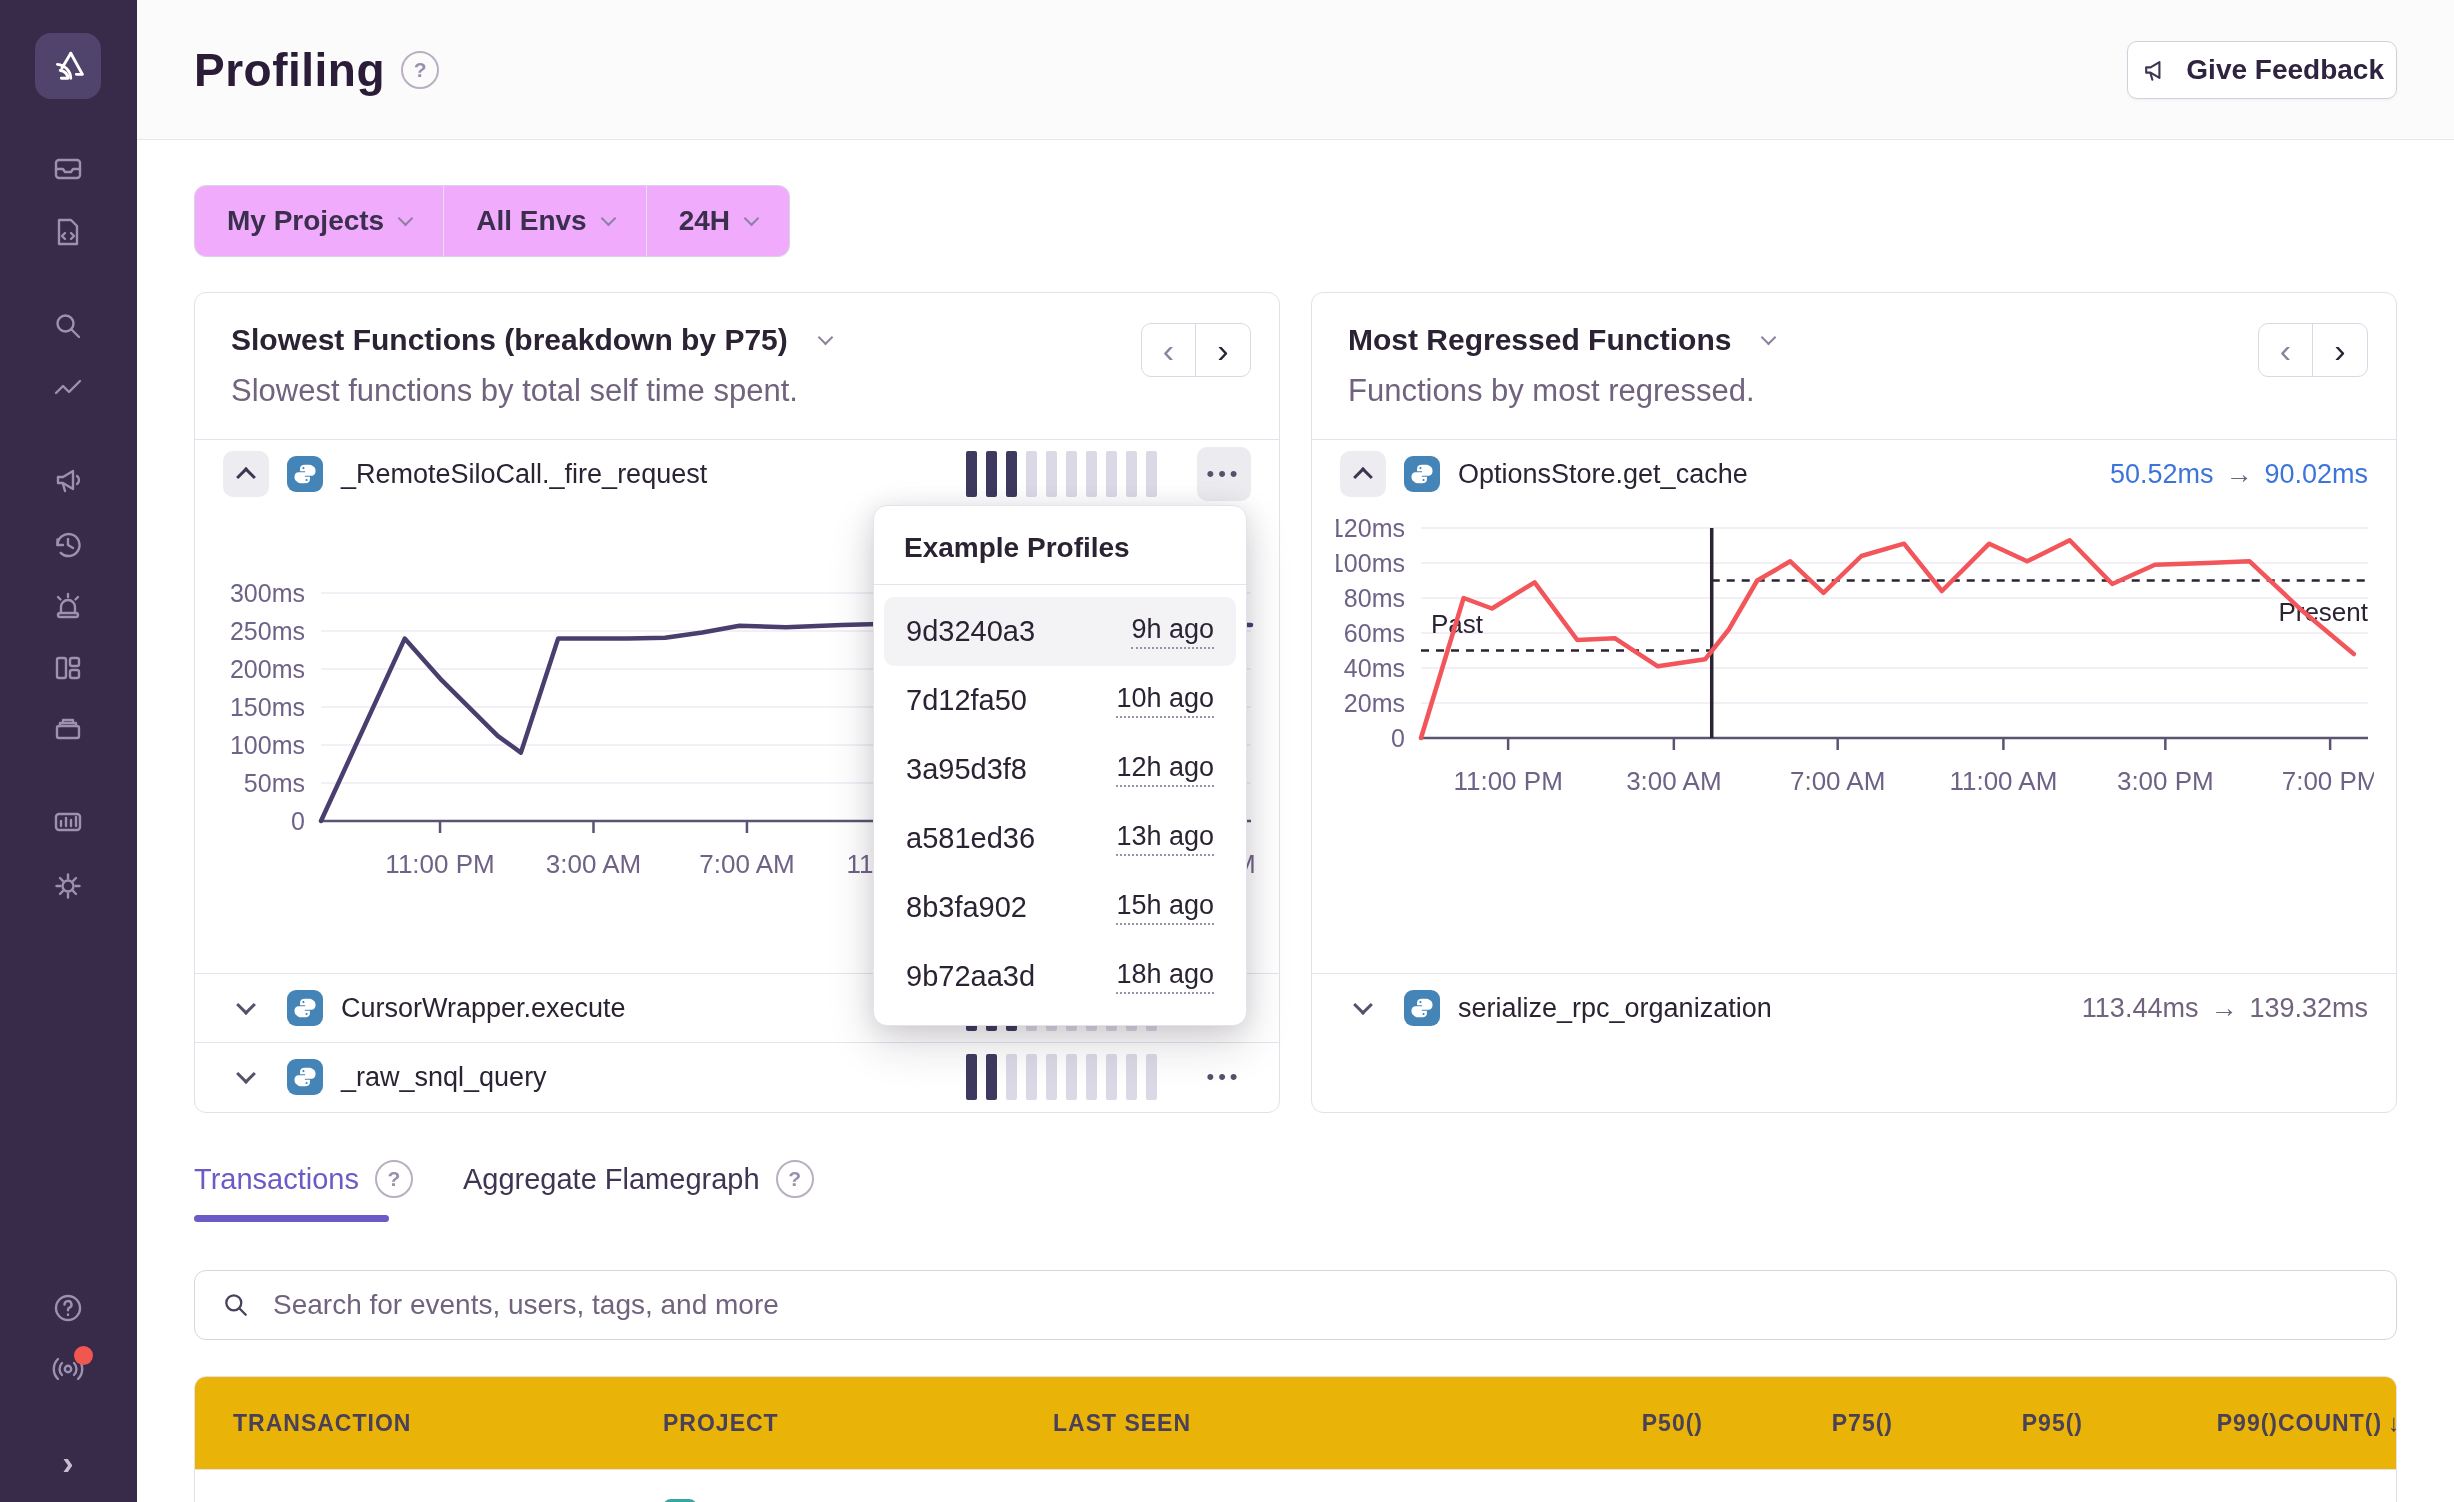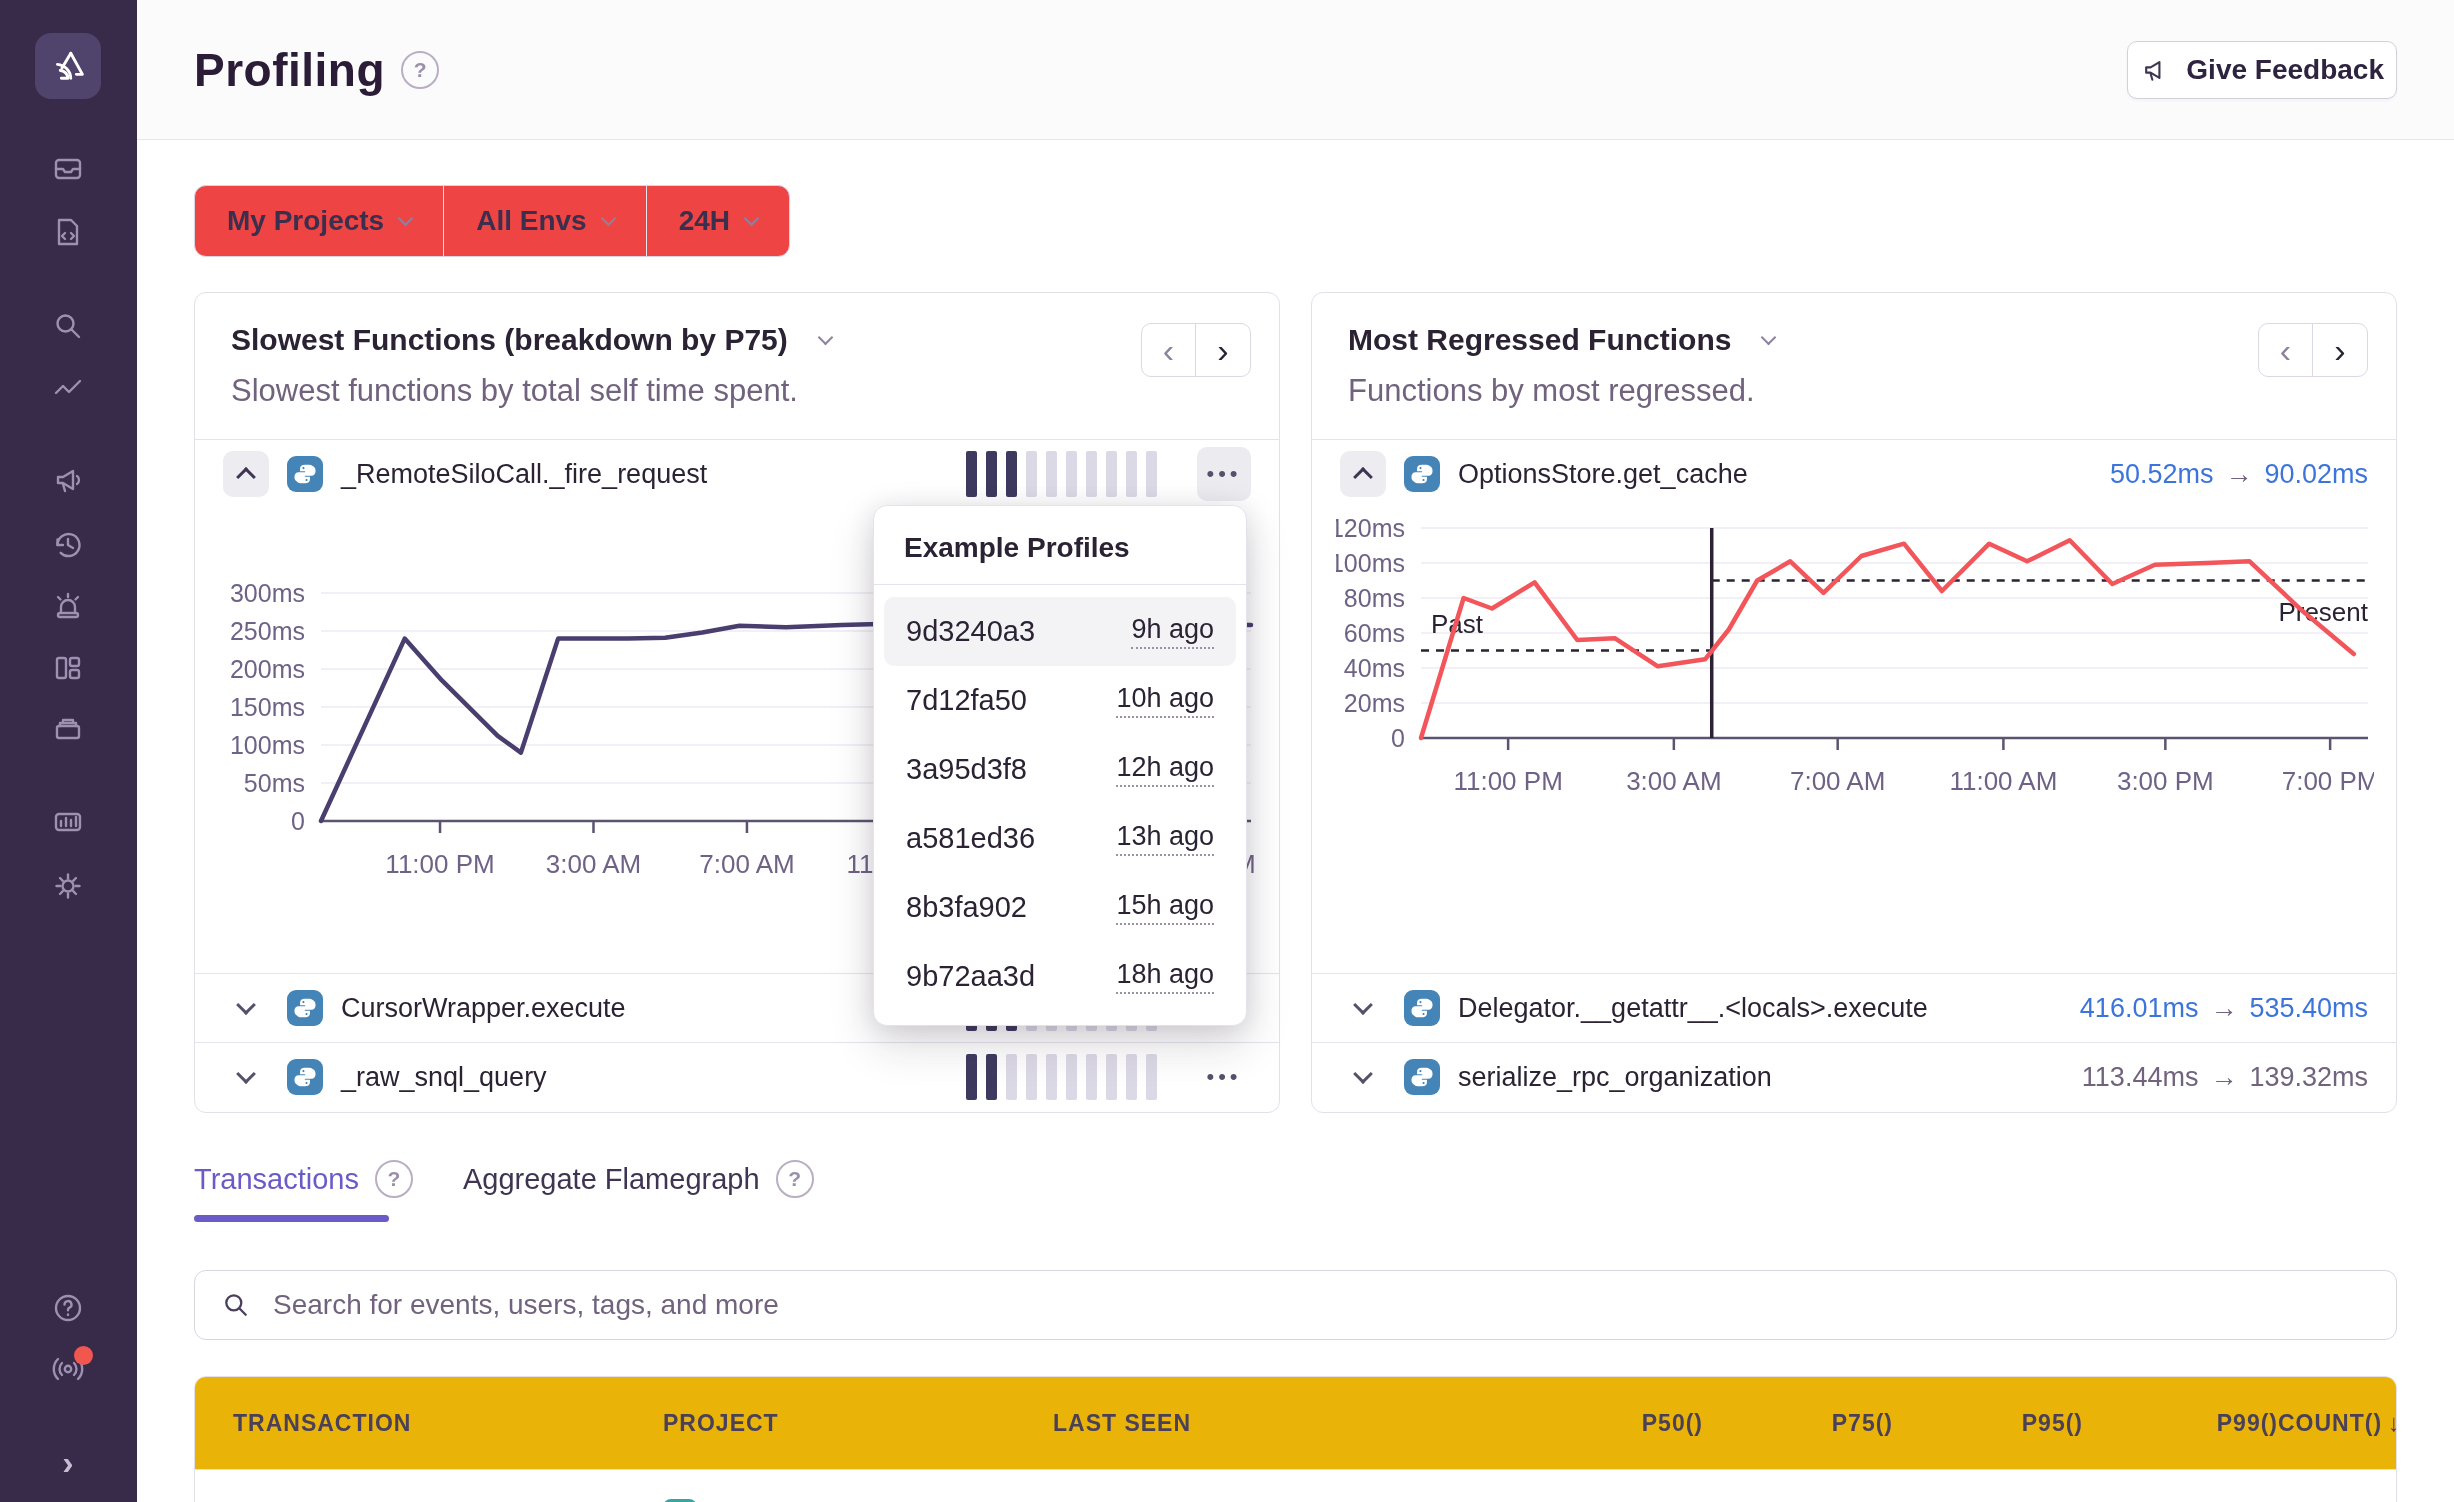--- a/index.html
+++ b/index.html
@@ -17,21 +17,21 @@
   
   .topbar{position:absolute;left:137px;top:0;width:2317px;height:140px;background:#fbfbfc;border-bottom:1px solid #e9e5ef;display:flex;align-items:center;padding:0 57px;box-sizing:border-box;}
   .page-title{font-size:46px;font-weight:bold;color:#2b1d38;letter-spacing:.5px;}
   .help-circle{width:34px;height:34px;border:2.5px solid #b9aec2;border-radius:50%;color:#9b90ab;font-size:21px;font-weight:bold;display:inline-flex;align-items:center;justify-content:center;margin-left:16px;flex:none;}
   .feedback-btn{margin-left:auto;height:58px;padding:0 12px;border:1.5px solid #d4cfdd;border-radius:10px;background:#fff;display:flex;align-items:center;gap:16px;font-size:28px;font-weight:bold;color:#2f2440;box-shadow:0 2px 3px rgba(43,34,51,.04);}
   .feedback-btn svg{stroke:#3f3552;fill:none;stroke-width:2.4;stroke-linecap:round;stroke-linejoin:round;}
 
   
   .content{position:absolute;left:137px;top:140px;width:2317px;padding:0 57px;box-sizing:border-box;}
 
-  .filterbar{margin-top:45px;display:inline-flex;height:70px;border:1.5px solid #d9d4e2;border-radius:12px;background:#ef4444;align-items:stretch;box-shadow:0 1px 2px rgba(43,34,51,.03);}
+  .filterbar{margin-top:45px;display:inline-flex;height:70px;border:1.5px solid #d9d4e2;border-radius:12px;background:#f0abfc;align-items:stretch;box-shadow:0 1px 2px rgba(43,34,51,.03);}
   .filter-seg{display:flex;align-items:center;gap:16px;padding:0 32px;font-weight:bold;font-size:28px;color:#3a2f4d;}
   .filter-seg + .filter-seg{border-left:1.5px solid #e6e2ec;}
   .chev{display:inline-block;width:11px;height:11px;border-right:3px solid #8d81a0;border-bottom:3px solid #8d81a0;transform:rotate(45deg);margin-top:-6px;}
   .chev.up{transform:rotate(-135deg);margin-top:6px;border-color:#3f3552;}
   .chev.dark{border-color:#56506b;}
   .chev.small{width:9px;height:9px;border-width:2.5px;}
 
   
   .panels{display:flex;gap:31px;margin-top:35px;}
   .panel{width:1086px;height:821px;border:1.5px solid #e4e0ea;border-radius:12px;background:#fff;box-sizing:border-box;position:relative;}
@@ -441,35 +441,20 @@
                 <text x="994.12" y="282" text-anchor="middle" class="ax x">7:00 PM</text>
                 <line x1="85" y1="142.5" x2="375.729" y2="142.5" stroke="#2b2233" stroke-width="2.5" stroke-dasharray="8 7"></line>
                 <text x="95" y="124.5" class="bl">Past</text>
                 <line x1="375.729" y1="72.5" x2="1032" y2="72.5" stroke="#2b2233" stroke-width="2.5" stroke-dasharray="8 7"></line>
                 <text x="1032" y="112.5" text-anchor="end" class="bl">Present</text>
                 <line x1="375.729" y1="20" x2="375.729" y2="230" stroke="#2b2233" stroke-width="3.5"></line>
                 <polyline fill="none" stroke="#f2555a" stroke-width="4.5" stroke-linejoin="round" stroke-linecap="round" points="85.0,230.0 127.6,90.0 156.0,100.5 198.6,74.3 241.3,132.0 279.1,130.3 321.8,158.3 369.1,151.3 392.8,121.5 421.2,72.5 454.3,53.3 487.5,84.8 525.4,48.0 568.0,35.7 605.9,83.0 653.2,35.7 691.1,53.3 733.7,32.3 776.3,76.0 818.9,56.8 871.0,55.0 913.6,53.3 965.7,102.3 1017.8,146.0"></polyline>
               </svg></div>
         </div>
 
-        <div class="fn-row bt">
-          <div class="chev-plain">
-              <span class="chev dark"></span>
-            </div>
-          <span class="py-icon">
-            <svg width="26" height="26" viewBox="0 0 32 32">
-                <use href="#py"></use>
-                <use href="#py" transform="rotate(180 16 16)"></use>
-              </svg>
-          </span>
-          <span class="fn-name">Delegator.__getattr__.&lt;locals&gt;.execute</span>
-          <span class="reg-values">
-            <span class="val-link">416.01ms</span><span class="arrow">→</span><span class="val-link">535.40ms</span>
-          </span>
-        </div>
 
         <div class="fn-row bt">
           <div class="chev-plain">
               <span class="chev dark"></span>
             </div>
           <span class="py-icon">
             <svg width="26" height="26" viewBox="0 0 32 32">
                 <use href="#py"></use>
                 <use href="#py" transform="rotate(180 16 16)"></use>
               </svg>

